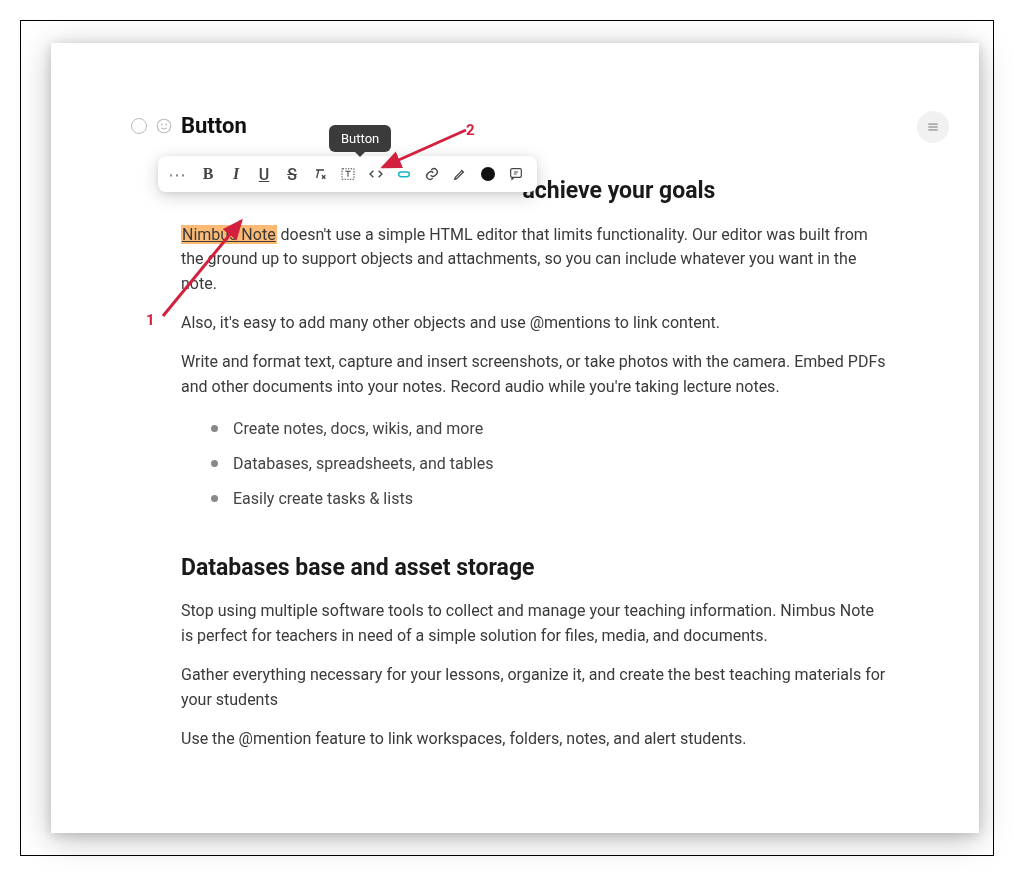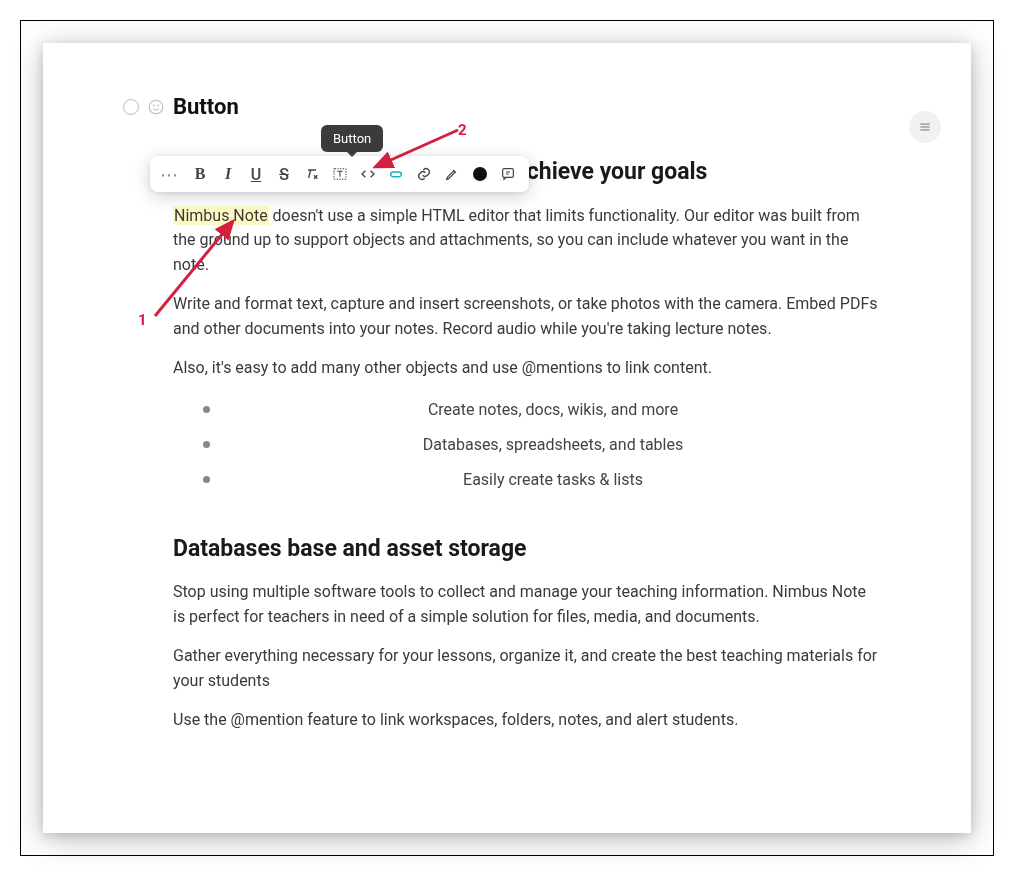--- a/index.html
+++ b/index.html
@@ -16,22 +16,23 @@
     border: 1px solid #000;
     background: #fff;
     padding: 22px;
   }
   .panel {
     width: 100%;
     height: 100%;
     background: #fff;
     box-shadow: 0 6px 30px rgba(0,0,0,0.25), 0 2px 10px rgba(0,0,0,0.15);
     position: relative;
-    padding: 51px 60px 40px 60px;
+    padding: 70px 60px 40px 60px;
     overflow: hidden;
+    margin-left: 8px;
   }
   .menu-btn {
     position: absolute;
     top: 68px; right: 30px;
     width: 32px; height: 32px;
     border-radius: 50%;
     background: #f1f1f1;
     display: flex; align-items: center; justify-content: center;
     cursor: pointer;
   }
@@ -61,27 +62,27 @@
     line-height: 1.55;
   }
   .h2 {
     font-size: 23px;
     font-weight: 700;
     color: #1a1a1a;
     margin-bottom: 14px;
   }
   .para { margin-bottom: 14px; }
   .highlight {
-    background: #fef9c3;
+    background: #fdba74;
     padding: 0 1px;
+    text-decoration: underline;
   }
   ul.bullets {
     list-style: none;
     margin: 18px 0 28px 30px;
-    text-align: center;
   }
   ul.bullets li {
     position: relative;
     padding-left: 22px;
     margin-bottom: 10px;
     font-size: 16px;
     color: #444;
   }
   ul.bullets li::before {
     content: "";
@@ -189,22 +190,22 @@
     </div>
 
     <div class="content">
       <h2 class="h2">
         <span style="visibility:hidden">XXXXXXXXXXXXXXXXXXXXXXX</span>
         <span>achieve your goals</span>
       </h2>
       <p class="para">
         <span class="highlight">Nimbus Note</span><span> doesn't use a simple HTML editor that limits functionality. Our editor was built from the ground up to support objects and attachments, so you can include whatever you want in the note.</span>
       </p>
+      <p class="para">Also, it's easy to add many other objects and use @mentions to link content.</p>
       <p class="para">Write and format text, capture and insert screenshots, or take photos with the camera. Embed PDFs and other documents into your notes. Record audio while you're taking lecture notes.</p>
-      <p class="para">Also, it's easy to add many other objects and use @mentions to link content.</p>
 
       <ul class="bullets">
         <li>Create notes, docs, wikis, and more</li>
         <li>Databases, spreadsheets, and tables</li>
         <li>Easily create tasks &amp; lists</li>
       </ul>
 
       <div class="section2">
         <h2 class="h2">Databases base and asset storage</h2>
         <p class="para">Stop using multiple software tools to collect and manage your teaching information. Nimbus Note is perfect for teachers in need of a simple solution for files, media, and documents.</p>

